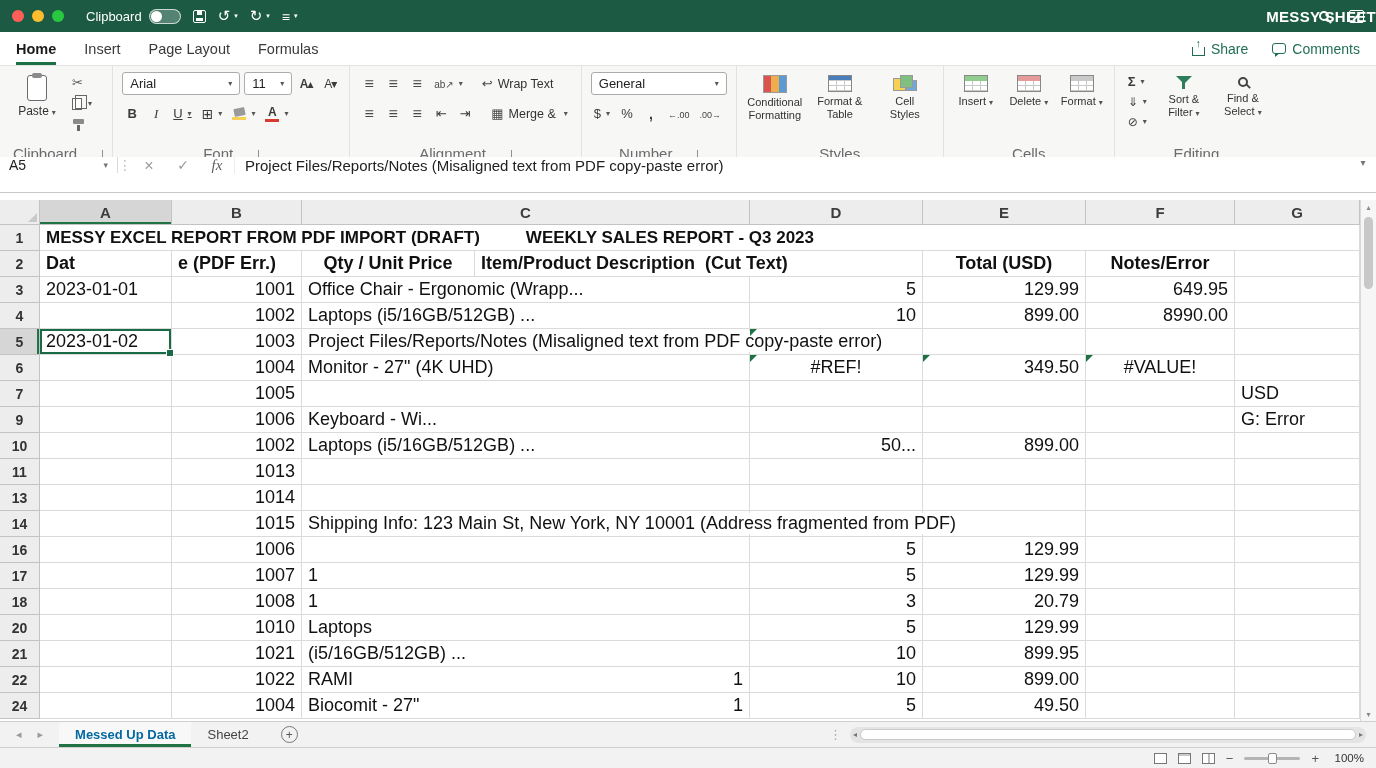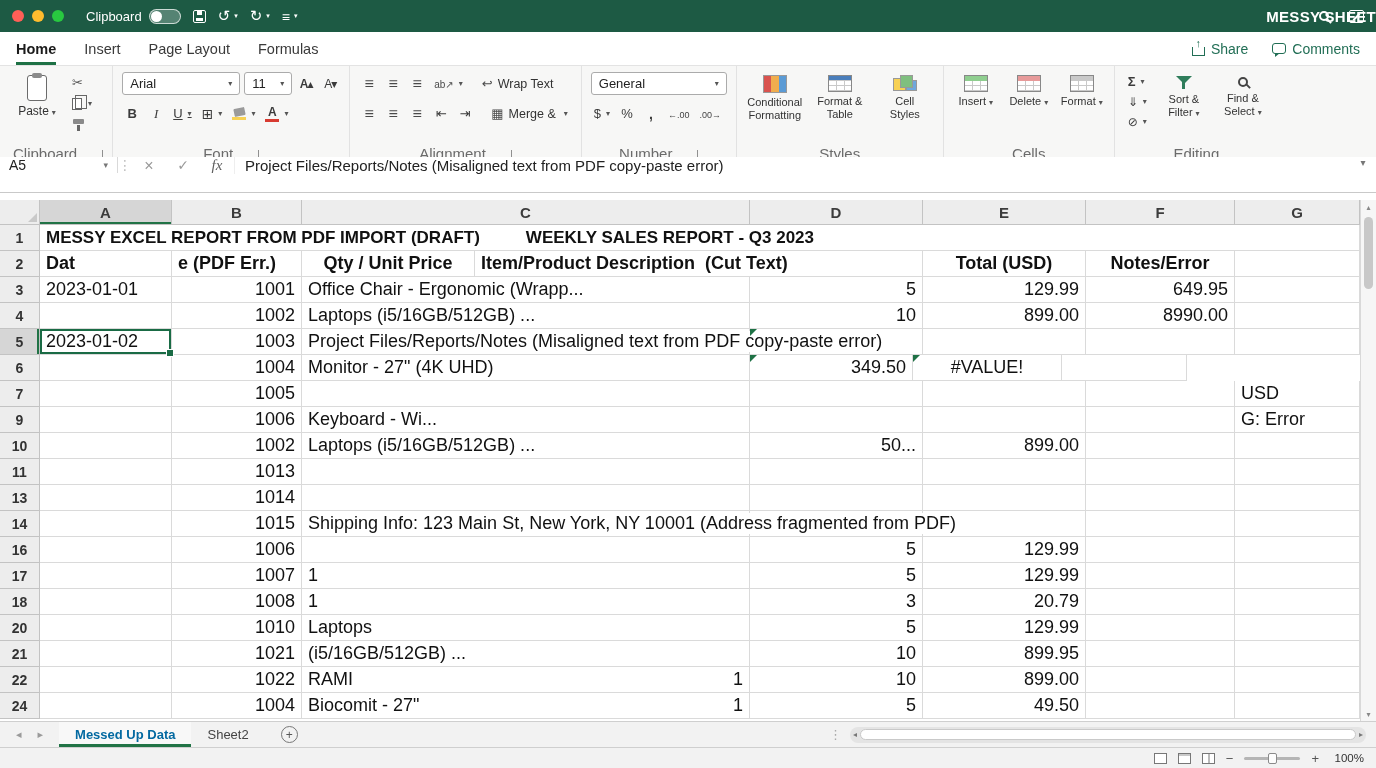--- a/index.html
+++ b/index.html
@@ -592,20 +592,23 @@
       </div>
       <div class="grow">
         <div class="rowh">6</div>
         <div class="cell" style="width: 132px;"></div>
         <div class="cell num" style="width: 130px;">
           <span>1004</span>
         </div>
         <div class="cell" style="width: 448px;">
           <span>Monitor - 27" (4K UHD)</span>
         </div>
+        <div class="cell num err flag" style="width: 173px;">
+          <span>#REF!</span>
+        </div>
         <div class="cell num flag" style="width: 163px;">
           <span>349.50</span>
         </div>
         <div class="cell num err flag" style="width: 149px;">
           <span>#VALUE!</span>
         </div>
         <div class="cell" style="width: 125px;"></div>
       </div>
       <div class="grow">
         <div class="rowh">7</div>

